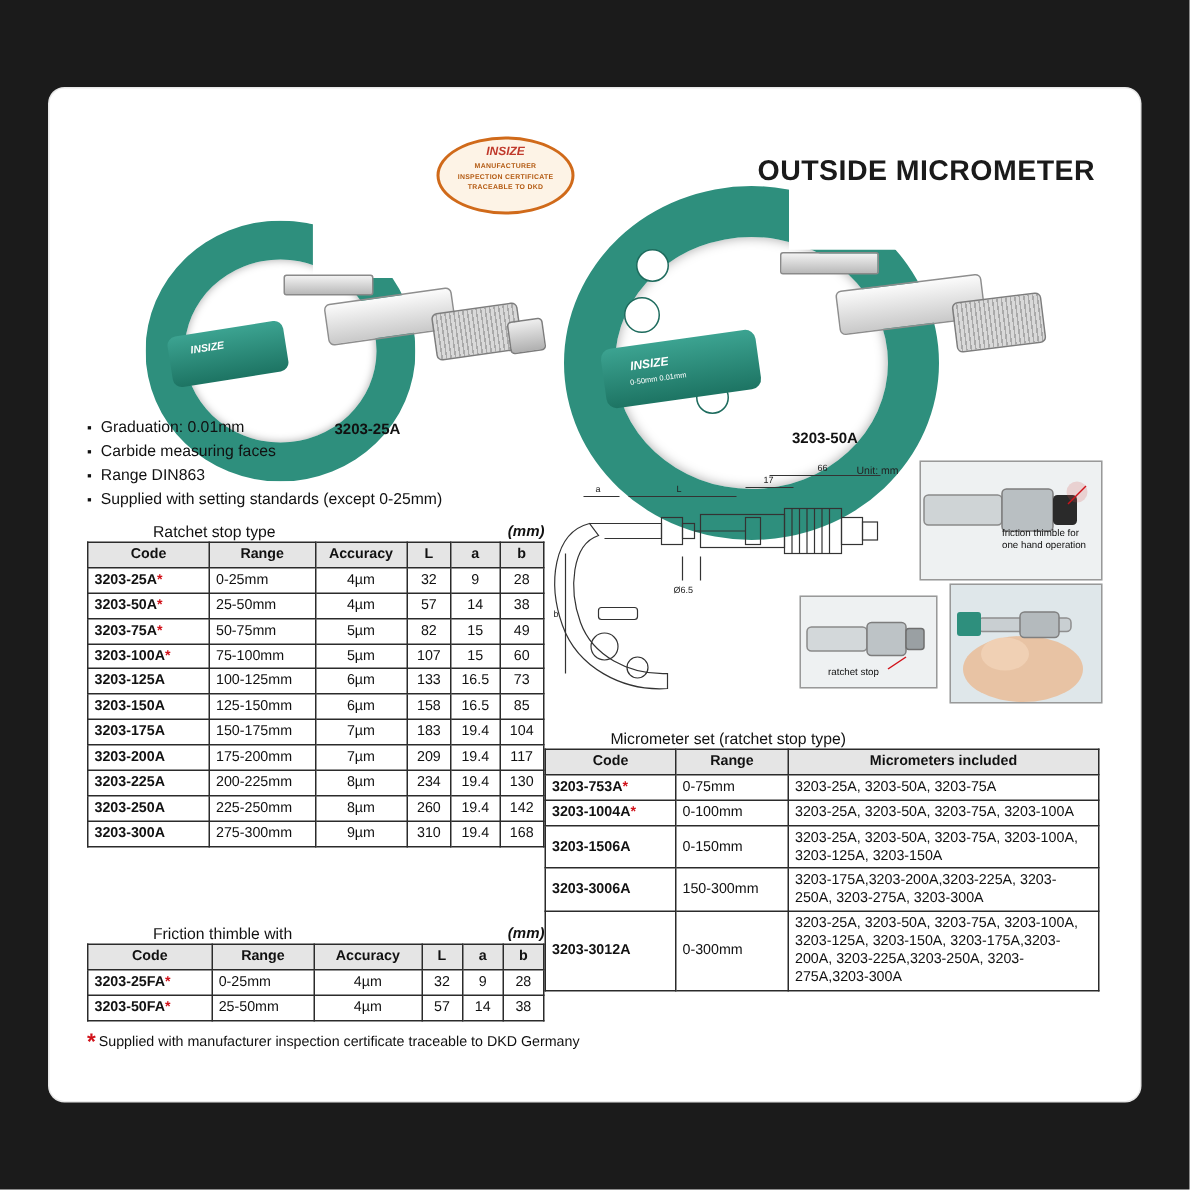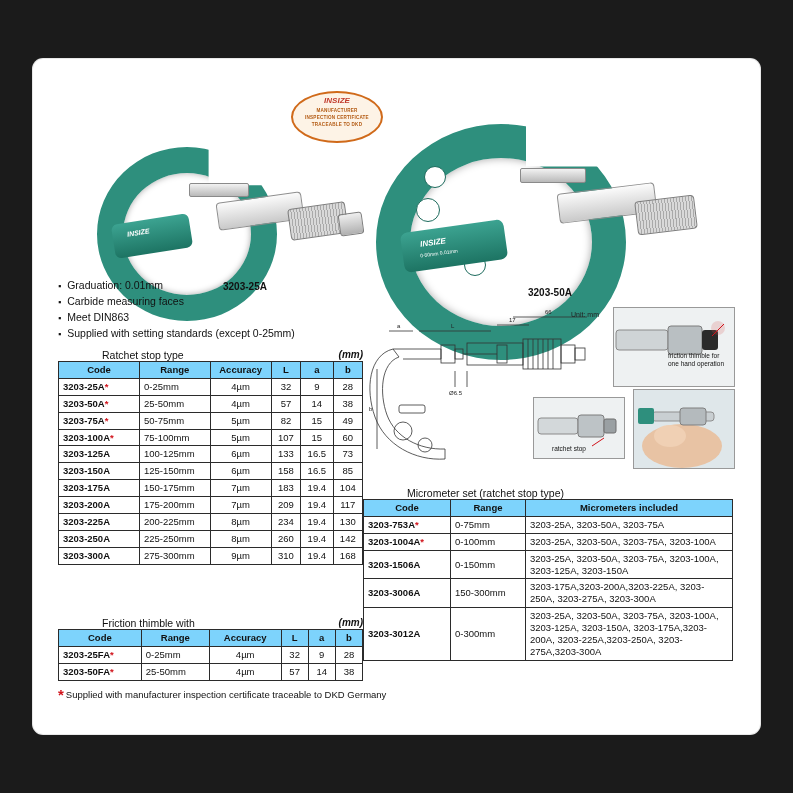--- a/index.html
+++ b/index.html
@@ -125,21 +125,21 @@
   
   .bullets{position:absolute;left:25px;top:220px;}
   .bullets .b{font-size:10.5px;color:#111;margin-bottom:4px;}
   .bullets .b:before{content:"\25AA";color:#111;margin-right:6px;font-size:9px;}
 
   
   .tbl-title{font-size:10.5px;color:#111;font-weight:normal;padding-left:44px;}
   .mm{float:right;font-size:10px;font-weight:bold;font-style:italic;}
   table{border-collapse:collapse;font-size:9.5px;}
   th,td{border:1px solid #2b2b2b;padding:2px 4px;line-height:1.25;}
-  thead th{background:#7dd3fc;font-weight:bold;text-align:center;color:#111;}
+  thead th{background:#e5e5e5;font-weight:bold;text-align:center;color:#111;}
   td{color:#111;}
   td.code{font-weight:bold;text-align:left;}
   td.c{text-align:center;}
   td.l{text-align:left;}
   .star{color:#d1121a;font-weight:bold;}
 
   #tbl-ratchet-wrap{position:absolute;left:25px;top:290px;width:305px;}
   #tbl-ratchet{width:305px;}
   #tbl-ratchet td.code{width:72px;}
   #tbl-friction-wrap{position:absolute;left:25px;top:558px;width:305px;}
@@ -170,20 +170,21 @@
     position:absolute;font-size:6.5px;color:#111;line-height:1.2;
   }
   .photo .thumbimg{position:absolute;inset:0;}
 </style>
 </head>
 <body>
 
 <div class="page">
   <div class="inner">
 
+    <div class="title">OUTSIDE MICROMETER</div>
 
     <div class="seal">
       <div class="oval"></div>
       <div class="brand">INSIZE</div>
       <div class="l1">MANUFACTURER</div>
       <div class="l2">INSPECTION CERTIFICATE</div>
       <div class="l3">TRACEABLE TO DKD</div>
     </div>
 
     <div class="mic" id="mic1">
@@ -208,21 +209,21 @@
       <div class="sublogo">0-50mm 0.01mm</div>
       <div class="anvil"></div>
       <div class="barrel"></div>
       <div class="thimble"></div>
     </div>
     <div class="lbl-model" style="left:495px;top:228px;">3203-50A</div>
 
     <div class="bullets">
       <div class="b">Graduation: 0.01mm</div>
       <div class="b">Carbide measuring faces</div>
-      <div class="b">Meet DIN863</div>
+      <div class="b">Range DIN863</div>
       <div class="b">Supplied with setting standards (except 0-25mm)</div>
     </div>
 
     <div id="tbl-ratchet-wrap">
       <div class="tbl-title">
         <span>Ratchet stop type</span>
         <span class="mm">(mm)</span>
       </div>
       <table id="tbl-ratchet">
         <thead>

